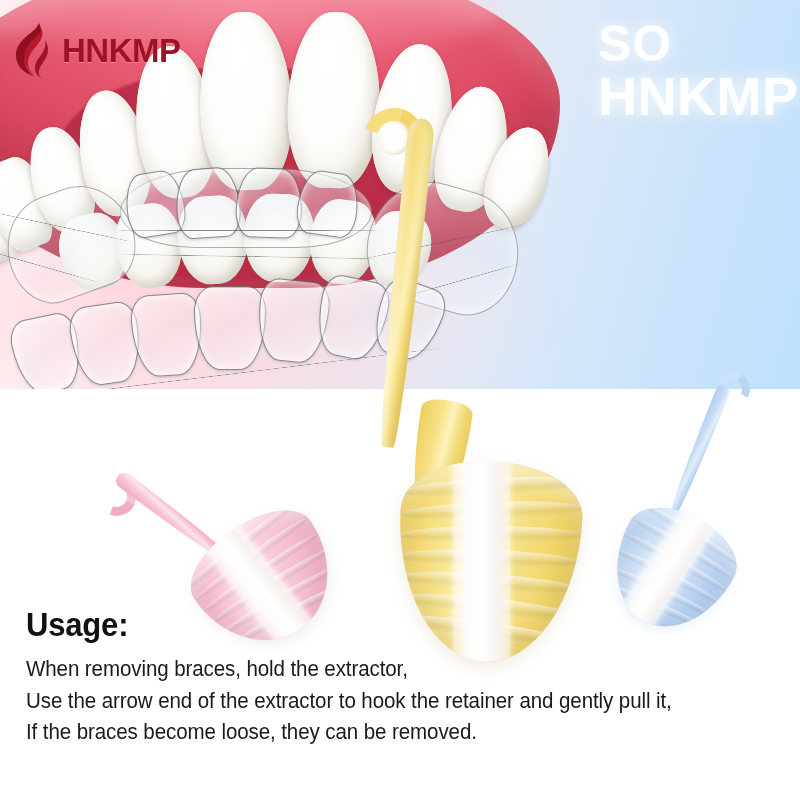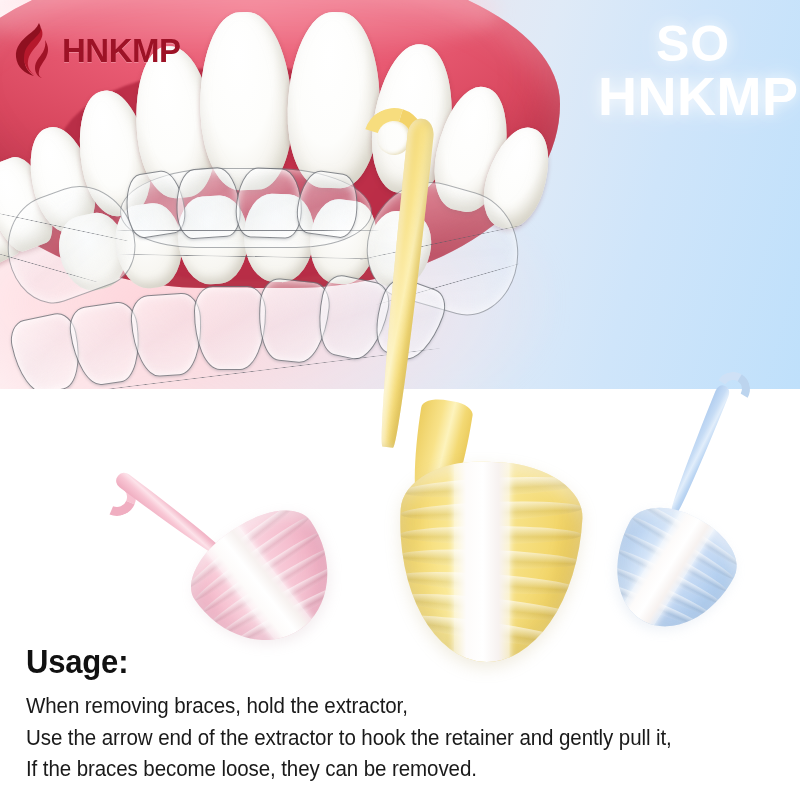--- a/index.html
+++ b/index.html
@@ -153,34 +153,33 @@
     font-size:33px;
     letter-spacing:-.5px;
     color:#9d1226;
     line-height:1;
     text-shadow:0 1px 0 rgba(255,255,255,.25);
   }
 
   
   .soeasy{
     position:absolute;left:598px;top:20px;width:190px;
-    text-align:center;
     color:#ffffff;
     font-family:"Liberation Sans", sans-serif;
     font-weight:700;
     font-size:50px;
     line-height:.99;
     letter-spacing:1px;
     text-shadow:0 0 14px rgba(255,255,255,.75), 0 0 30px rgba(255,255,255,.45);
   }
   .soeasy .l2{font-size:54px;letter-spacing:.5px;}
 
   
   .usage{
-    position:absolute;left:26px;top:645px;width:740px;
+    position:absolute;left:26px;top:608px;width:740px;
   }
   .usage-title{
     font-family:"Liberation Sans", sans-serif;
     font-weight:700;
     font-size:33px;
     color:#111111;
     letter-spacing:-.2px;
     line-height:1;
     margin:0 0 13px 0;
     transform:scaleX(.94);

